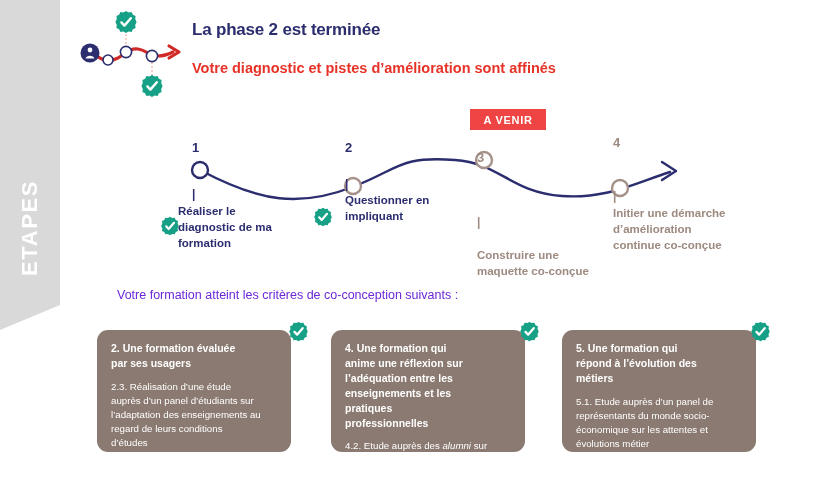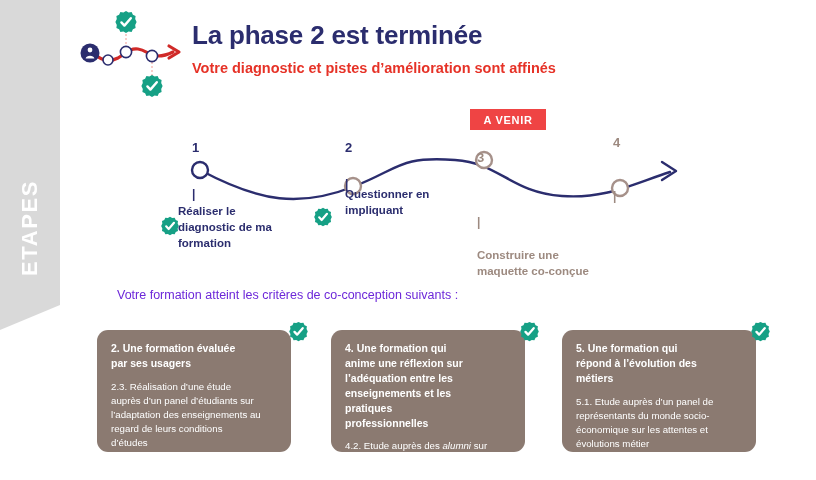--- a/index.html
+++ b/index.html
@@ -54,21 +54,21 @@
     width: 110px;
     height: 92px;
   }
 
   
   .title {
     position: absolute;
     left: 192px;
     top: 20px;
     color: #2b2d6e;
-    font-size: 26px;
+    font-size: 17px;
     font-weight: bold;
     letter-spacing: -0.2px;
     white-space: nowrap;
   }
   .subtitle {
     position: absolute;
     left: 192px;
     top: 58px;
     width: 420px;
     color: #e63227;
@@ -240,32 +240,33 @@
   <div class="step-num done" style="left:192px; top:140px;">1</div>
   <div class="step-tick done" style="left:192px; top:188px;">|</div>
   <div class="step-label done" style="left:178px; top:204px; width:110px;">Réaliser le diagnostic de ma formation</div>
   <svg class="seal" style="left:160px; top:216px;" viewBox="-12 -12 24 24">
     <path d="M0,-11 L2.6,-9.6 L5.6,-10 L6.9,-7.2 L9.6,-5.9 L9.2,-2.9 L10.6,0 L9.2,2.9 L9.6,5.9 L6.9,7.2 L5.6,10 L2.6,9.6 L0,11 L-2.6,9.6 L-5.6,10 L-6.9,7.2 L-9.6,5.9 L-9.2,2.9 L-10.6,0 L-9.2,-2.9 L-9.6,-5.9 L-6.9,-7.2 L-5.6,-10 L-2.6,-9.6 Z" fill="#16a085"></path>
     <path d="M-4.6,0.4 L-1.6,3.6 L4.8,-3.8" fill="none" stroke="#ffffff" stroke-width="2.6" stroke-linecap="round" stroke-linejoin="round"></path>
   </svg>
 
   <div class="step-num done" style="left:345px; top:140px;">2</div>
   <div class="step-tick done" style="left:345px; top:178px;">|</div>
-  <div class="step-label done" style="left:345px; top:187px; width:110px;">Questionner en impliquant</div>
+  <div class="step-label done" style="left:345px; top:193px; width:110px;">Questionner en impliquant</div>
   <svg class="seal" style="left:313px; top:207px;" viewBox="-12 -12 24 24">
     <path d="M0,-11 L2.6,-9.6 L5.6,-10 L6.9,-7.2 L9.6,-5.9 L9.2,-2.9 L10.6,0 L9.2,2.9 L9.6,5.9 L6.9,7.2 L5.6,10 L2.6,9.6 L0,11 L-2.6,9.6 L-5.6,10 L-6.9,7.2 L-9.6,5.9 L-9.2,2.9 L-10.6,0 L-9.2,-2.9 L-9.6,-5.9 L-6.9,-7.2 L-5.6,-10 L-2.6,-9.6 Z" fill="#16a085"></path>
     <path d="M-4.6,0.4 L-1.6,3.6 L4.8,-3.8" fill="none" stroke="#ffffff" stroke-width="2.6" stroke-linecap="round" stroke-linejoin="round"></path>
   </svg>
 
   <div class="step-num todo" style="left:477px; top:150px;">3</div>
   <div class="step-tick todo" style="left:477px; top:216px;">|</div>
   <div class="step-label todo" style="left:477px; top:248px; width:112px;">Construire une maquette co-conçue</div>
 
   <div class="step-num todo" style="left:613px; top:135px;">4</div>
   <div class="step-tick todo" style="left:613px; top:190px;">|</div>
+  <div class="step-label todo" style="left:613px; top:206px; width:114px;">Initier une démarche d’amélioration continue co-conçue</div>
 
   <div class="criteria-intro">Votre formation atteint les critères de co-conception suivants :</div>
 
   <div class="card c1">
     <div class="card-title">2. Une formation évaluée par ses usagers</div>
     <div class="card-body"><span>2.3. Réalisation d’une étude auprès d’un panel d’étudiants sur l’adaptation des enseignements au regard de leurs conditions d’études</span></div>
   </div>
   <svg class="card-seal s1" viewBox="-12 -12 24 24">
     <path d="M0,-11 L2.6,-9.6 L5.6,-10 L6.9,-7.2 L9.6,-5.9 L9.2,-2.9 L10.6,0 L9.2,2.9 L9.6,5.9 L6.9,7.2 L5.6,10 L2.6,9.6 L0,11 L-2.6,9.6 L-5.6,10 L-6.9,7.2 L-9.6,5.9 L-9.2,2.9 L-10.6,0 L-9.2,-2.9 L-9.6,-5.9 L-6.9,-7.2 L-5.6,-10 L-2.6,-9.6 Z" fill="#16a085"></path>
     <path d="M-4.6,0.4 L-1.6,3.6 L4.8,-3.8" fill="none" stroke="#ffffff" stroke-width="2.6" stroke-linecap="round" stroke-linejoin="round"></path>

